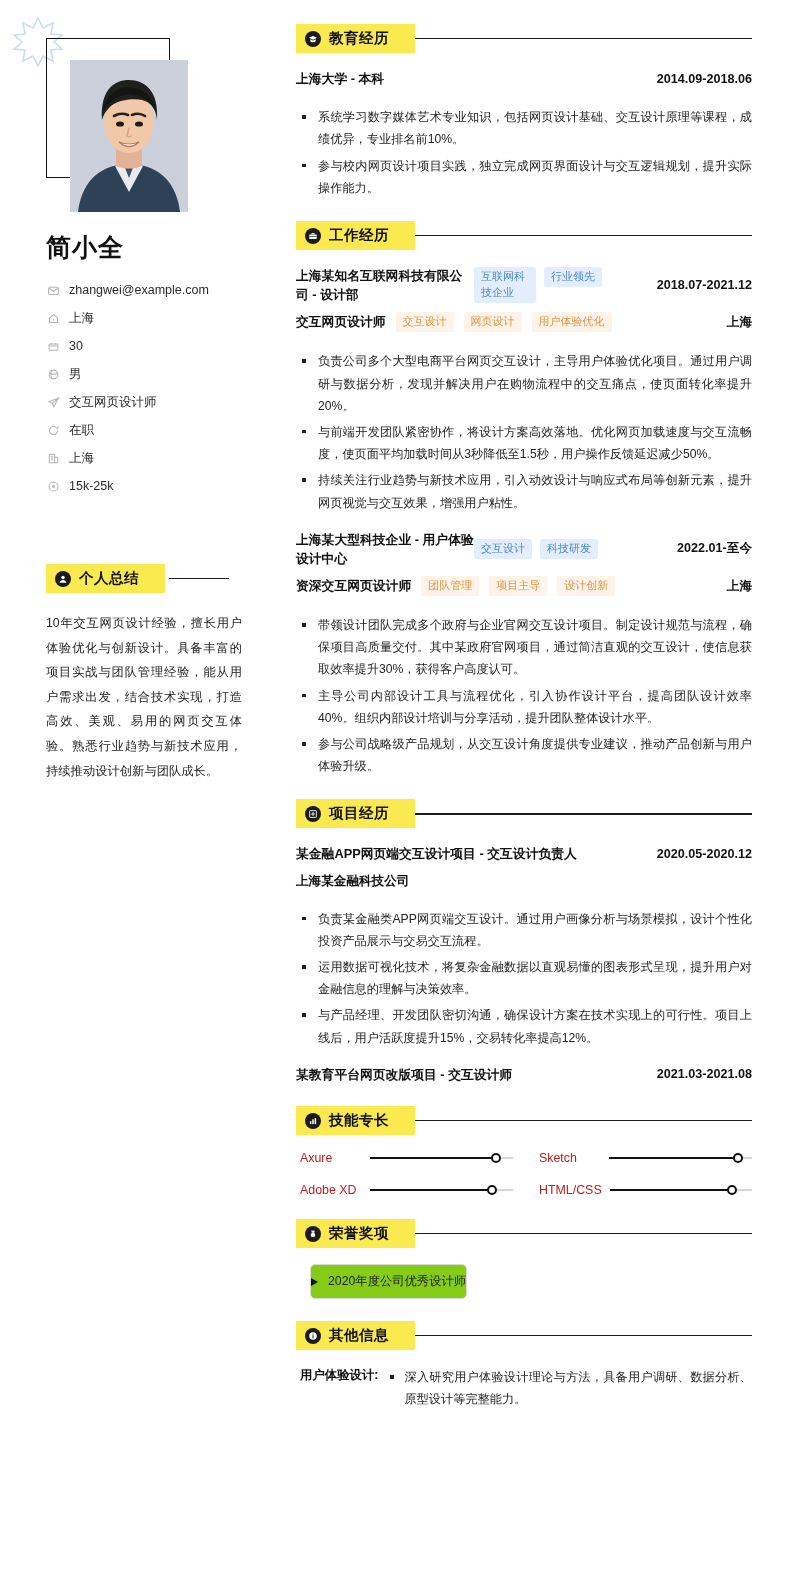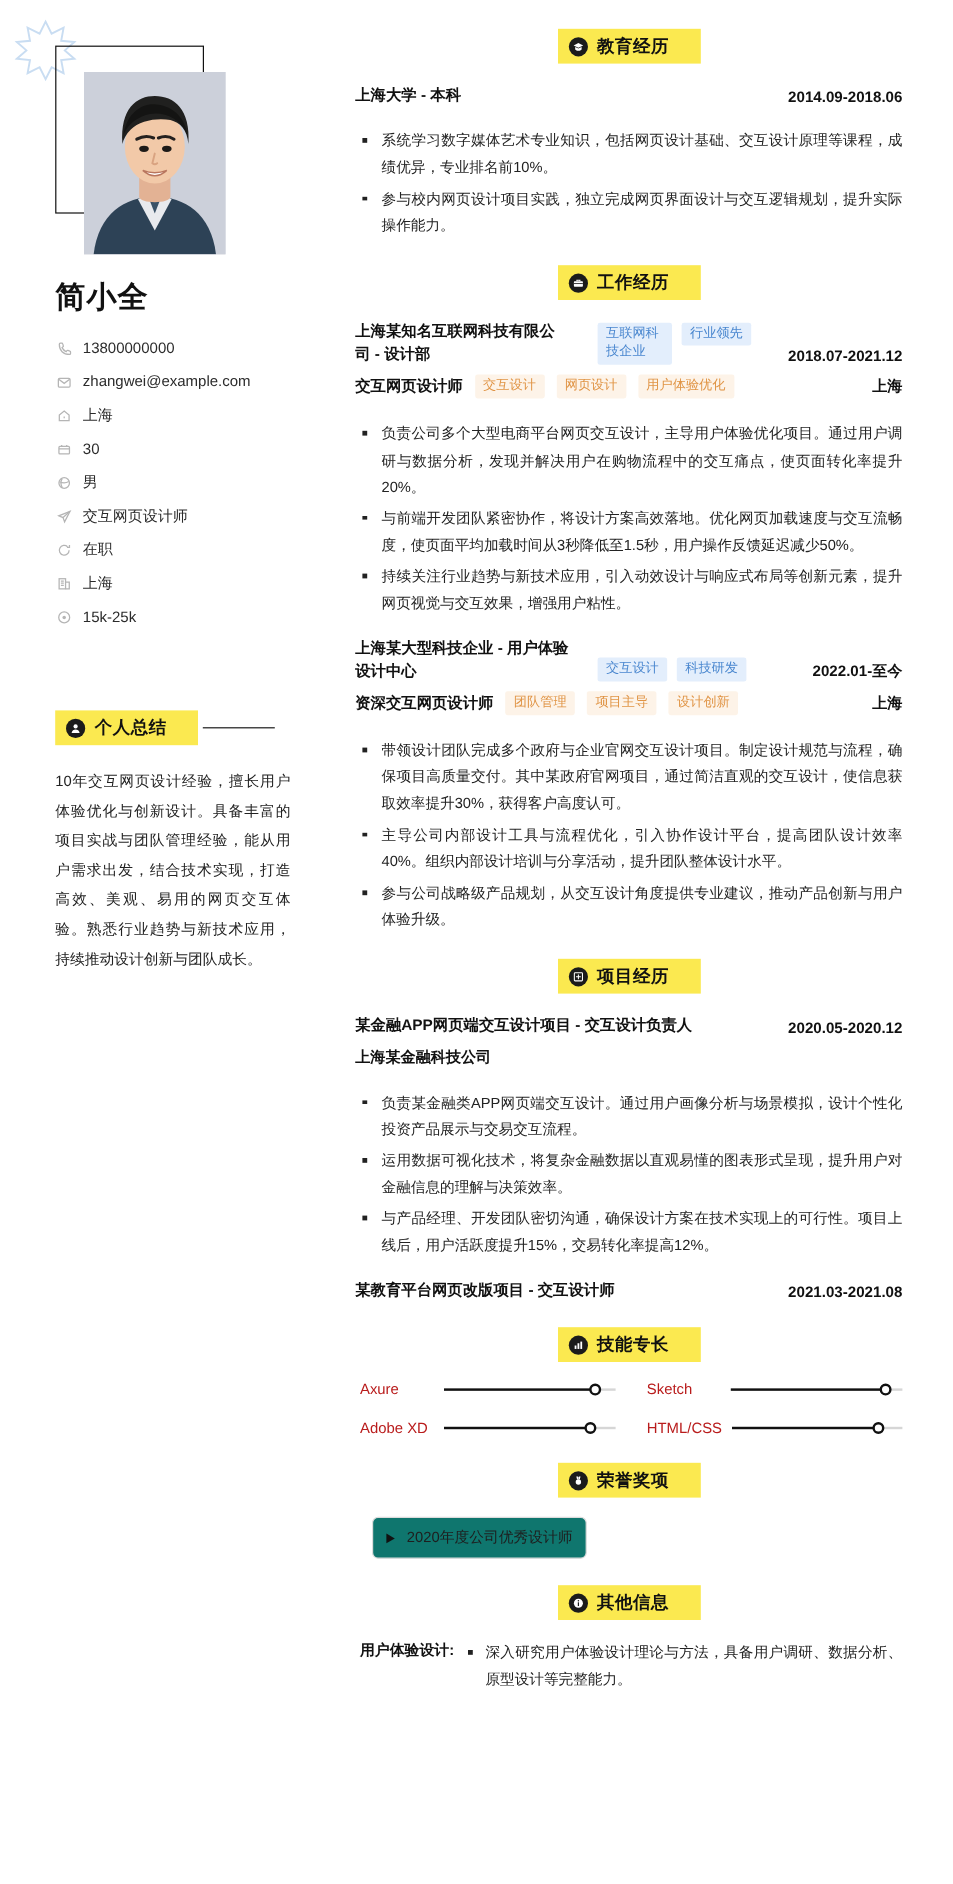--- a/index.html
+++ b/index.html
@@ -135,29 +135,29 @@
     text-align: justify;
     width: 196px;
   }
 
   
   .main {
     flex: 1;
     padding: 24px 42px 0 6px;
     width: 504px;
   }
-  .main .sec-head { margin-bottom: 16px; flex-direction: column; }
+  .main .sec-head { margin-bottom: 16px; }
   .main .sec-block { margin-bottom: 22px; }
 
   .entry { margin-bottom: 16px; }
 
   .entry-top {
     display: flex;
-    align-items: flex-end;
-    gap: 24px;
+    align-items: center;
+    gap: 0;
   }
   .entry-org {
     font-size: 12.8px;
     font-weight: bold;
     color: #111;
     line-height: 1.5;
     max-width: 178px;
   }
   .entry-org.wide { max-width: 330px; }
   .tag-group { display: flex; gap: 8px; flex: 1; flex-wrap: wrap; align-items:flex-start; }
@@ -275,24 +275,24 @@
   }
 
   
   .award-list { padding-left: 14px; margin-top: 2px; }
   .award-item {
     display: inline-flex;
     align-items: center;
     gap: 10px;
     border: 1px solid #dcdcdc;
     border-radius: 5px;
-    padding: 8px 11px;
+    padding: 8px 0;
     font-size: 12.3px;
     color: #1e1e1e;
-    background: #0f766e;
+    background: #84cc16;
   }
   .award-item .tri {
     width: 0; height: 0;
     border-left: 7px solid #111;
     border-top: 4.5px solid transparent;
     border-bottom: 4.5px solid transparent;
     flex: 0 0 auto;
   }
 
   
@@ -345,28 +345,20 @@
 
           <path d="M49 82 q10 9 20 0 q-10 4 -20 0 Z" fill="#ffffff" stroke="#b9765e" stroke-width="1.2"></path>
         </svg>
       </div>
     </div>
 
     <div class="person-name">简小全</div>
 
     <div class="contact-list">
 
-      <div class="contact-row">
-        <span class="ico">
-            <svg viewBox="0 0 16 16" fill="none" stroke="currentColor" stroke-width="1.3">
-              <path d="M3 3.5c0-.6.5-1 1-1h1.6c.4 0 .8.3.9.7l.6 2c.1.4 0 .8-.3 1l-1 .8c.9 1.8 2.4 3.3 4.2 4.2l.8-1c.2-.3.6-.4 1-.3l2 .6c.4.1.7.5.7.9V13c0 .6-.4 1-1 1C7 14 3 10 3 3.5z"></path>
-            </svg>
-          </span>
-        <span class="txt">13800000000</span>
-      </div>
 
       <div class="contact-row">
         <span class="ico">
             <svg viewBox="0 0 16 16" fill="none" stroke="currentColor" stroke-width="1.3">
               <rect x="2" y="4" width="12" height="9" rx="1.2"></rect>
               <path d="M2.4 5 8 9.2 13.6 5"></path>
             </svg>
           </span>
         <span class="txt">zhangwei@example.com</span>
       </div>

